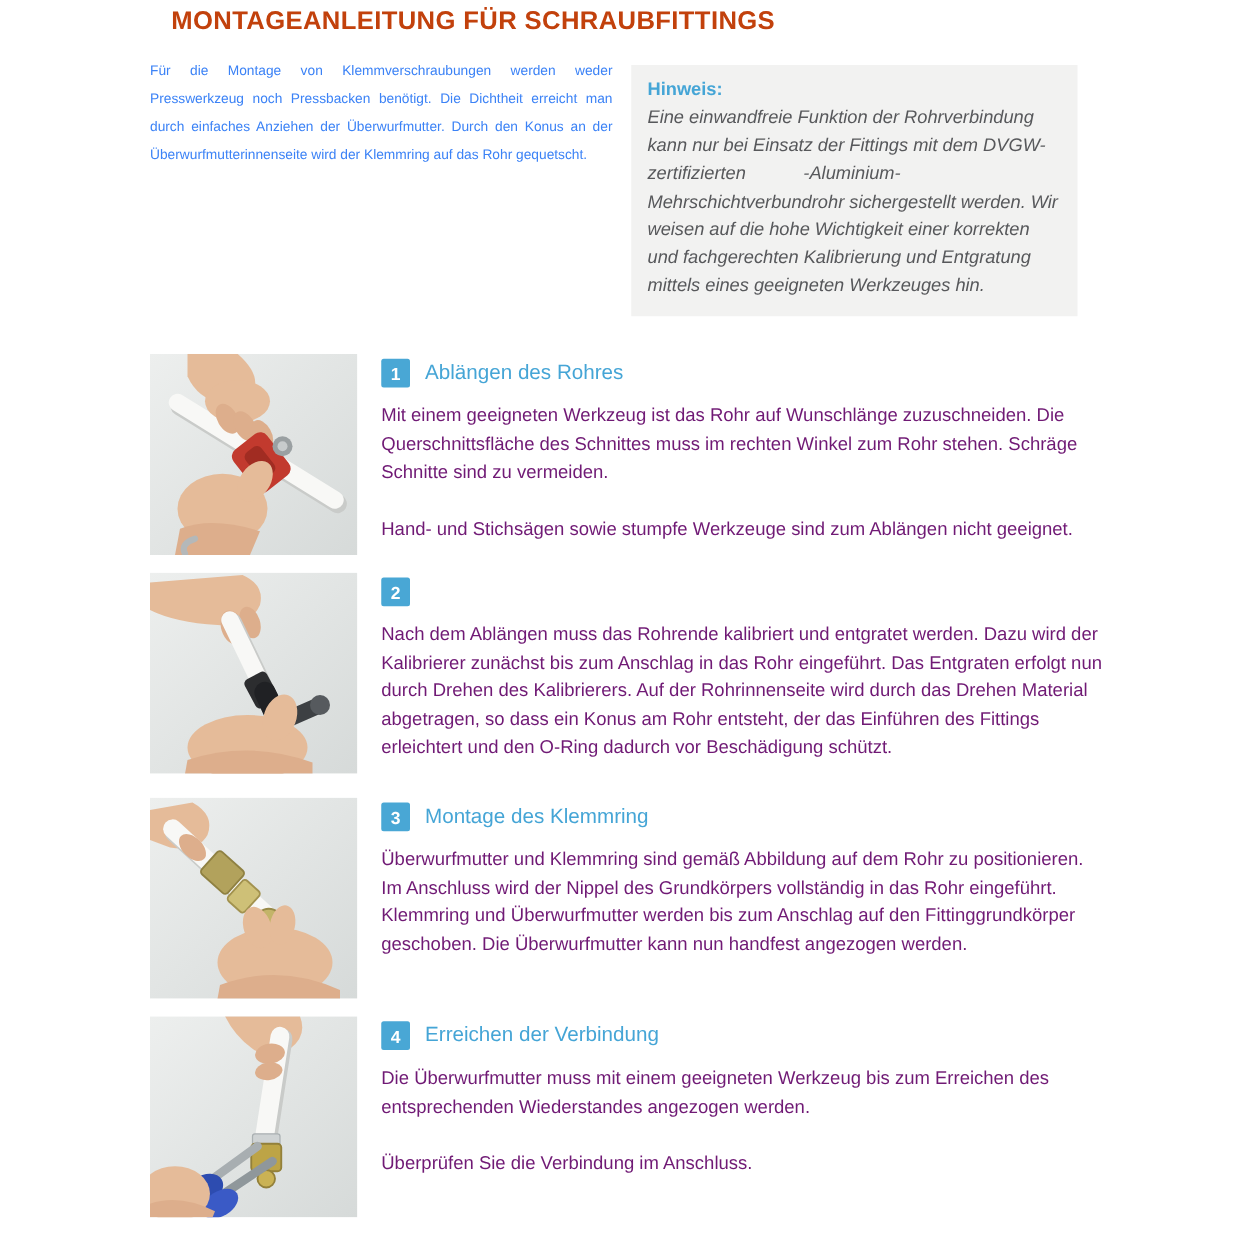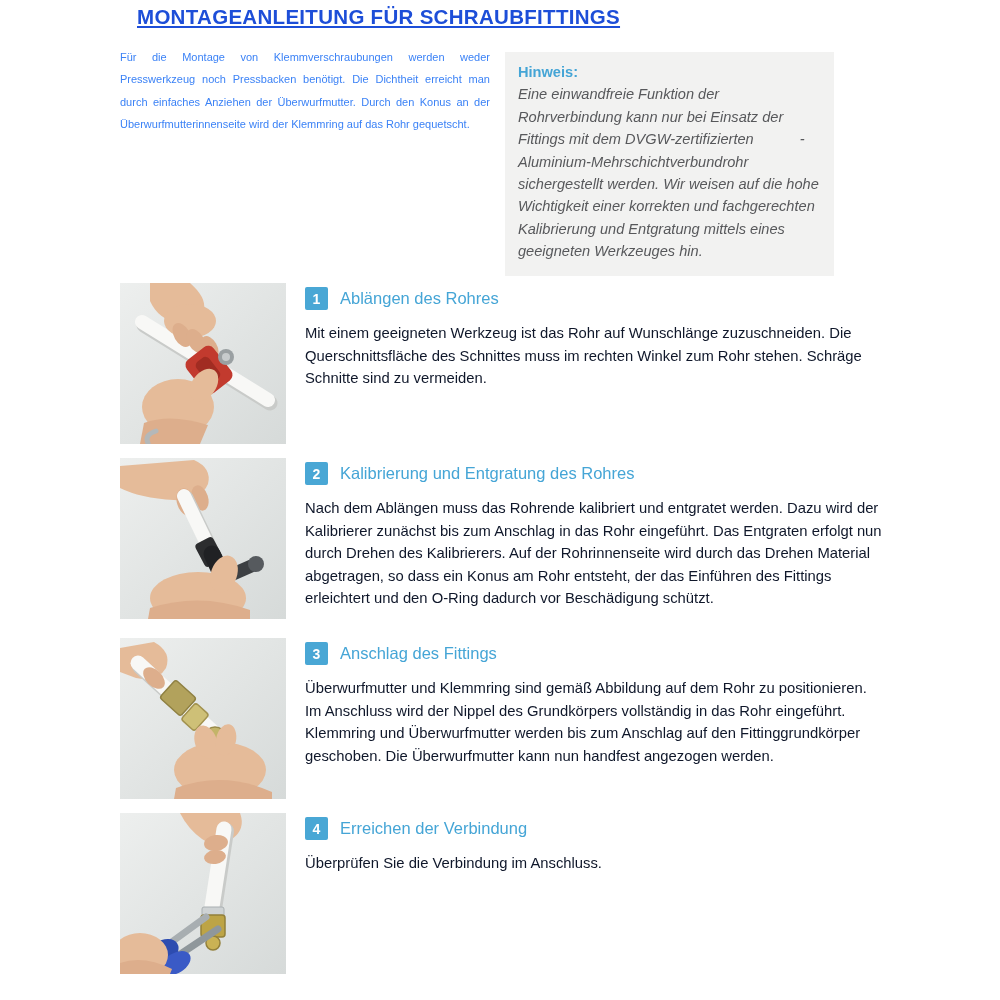--- a/index.html
+++ b/index.html
@@ -13,39 +13,38 @@
     overflow: hidden;
     color: #58595c;
   }
   .doc-title {
     position: absolute;
     left: 137px;
     top: 5px;
     font-size: 20.5px;
     font-weight: 700;
     letter-spacing: 0.3px;
-    color: #1d4ed8;
-    text-decoration: underline;
+    color: #c2410c;
   }
   .intro {
     position: absolute;
     left: 120px;
     top: 46px;
     width: 370px;
     font-size: 11px;
     line-height: 22.4px;
     text-align: justify;
     hyphens: auto;
     color: #3b82f6;
   }
   .note-box {
     position: absolute;
     left: 505px;
     top: 52px;
-    width: 329px;
+    width: 357px;
     background: #f2f2f1;
     padding: 9px 13px 13px 13px;
     font-size: 14.6px;
     line-height: 22.4px;
     color: #57585b;
   }
   .note-label {
     display: block;
     font-weight: 700;
     color: #45a5d6;
@@ -93,21 +92,21 @@
   }
   .step-title {
     font-size: 16.5px;
     font-weight: 400;
     color: #45a5d6;
   }
   .step-content p {
     margin-top: 12px;
     font-size: 14.8px;
     line-height: 22.6px;
-    color: #0f172a;
+    color: #701a75;
   }
   .step-content p + p { margin-top: 23px; }
   .skin { fill: #e5bb99; }
   .skin2 { fill: #ddae8c; }
 </style>
 </head>
 <body>
 
 <div class="page">
 
@@ -146,20 +145,21 @@
         <path class="skin2" d="M24 140 Q50 130 88 142 L80 161 L20 161 Z"></path>
         <path d="M36 148 q-12 4 -8 12" stroke="#b4b8b9" stroke-width="5" fill="none" stroke-linecap="round"></path>
       </svg>
     </div>
     <div class="step-content">
       <div class="step-head">
         <span class="step-badge">1</span>
         <h2 class="step-title">Ablängen des Rohres</h2>
       </div>
       <p>Mit einem geeigneten Werkzeug ist das Rohr auf Wunschlänge zuzuschneiden. Die Querschnittsfläche des Schnittes muss im rechten Winkel zum Rohr stehen. Schräge Schnitte sind zu vermeiden.</p>
+      <p>Hand- und Stichsägen sowie stumpfe Werkzeuge sind zum Ablängen nicht geeignet.</p>
     </div>
   </section>
 
   <section class="step" style="top:458px">
     <div class="step-photo">
       <svg viewBox="0 0 166 161">
         <rect width="166" height="161" fill="url(#bg1)"></rect>
         <path class="skin" d="M0 8 L74 2 Q92 10 88 26 Q80 44 54 42 Q20 40 0 30 Z"></path>
         <ellipse class="skin2" cx="66" cy="44" rx="9" ry="14" transform="rotate(-18 66 44)"></ellipse>
         <ellipse class="skin2" cx="80" cy="40" rx="8" ry="13" transform="rotate(-18 80 40)"></ellipse>
@@ -170,21 +170,20 @@
         <line x1="104" y1="120" x2="136" y2="106" stroke="#3d4043" stroke-width="13" stroke-linecap="round"></line>
         <circle cx="136" cy="106" r="8" fill="#565a5e"></circle>
         <ellipse class="skin" cx="78" cy="140" rx="48" ry="26"></ellipse>
         <ellipse class="skin" cx="104" cy="116" rx="13" ry="19" transform="rotate(20 104 116)"></ellipse>
         <path class="skin2" d="M30 150 Q80 134 130 152 L130 161 L28 161 Z"></path>
       </svg>
     </div>
     <div class="step-content">
       <div class="step-head">
         <span class="step-badge">2</span>
-        <h2 class="step-title">Kalibrierung und Entgratung des Rohres</h2>
       </div>
       <p>Nach dem Ablängen muss das Rohrende kalibriert und entgratet werden. Dazu wird der Kalibrierer zunächst bis zum Anschlag in das Rohr eingeführt. Das Entgraten erfolgt nun durch Drehen des Kalibrierers. Auf der Rohrinnenseite wird durch das Drehen Material abgetragen, so dass ein Konus am Rohr entsteht, der das Einführen des Fittings erleichtert und den O-Ring dadurch vor Beschädigung schützt.</p>
     </div>
   </section>
 
   <section class="step" style="top:638px">
     <div class="step-photo">
       <svg viewBox="0 0 166 161">
         <rect width="166" height="161" fill="url(#bg1)"></rect>
         <path class="skin" d="M0 10 L34 4 Q52 14 46 30 Q38 44 16 40 L0 34 Z"></path>
@@ -196,21 +195,21 @@
         <ellipse cx="95" cy="98" rx="10" ry="9" fill="#c3b469" stroke="#988a49" stroke-width="1.5"></ellipse>
         <ellipse class="skin" cx="100" cy="132" rx="46" ry="28"></ellipse>
         <ellipse class="skin" cx="86" cy="104" rx="11" ry="17" transform="rotate(-18 86 104)"></ellipse>
         <ellipse class="skin" cx="106" cy="102" rx="10" ry="16" transform="rotate(12 106 102)"></ellipse>
         <path class="skin2" d="M56 150 Q104 132 152 154 L152 161 L54 161 Z"></path>
       </svg>
     </div>
     <div class="step-content">
       <div class="step-head">
         <span class="step-badge">3</span>
-        <h2 class="step-title">Anschlag des Fittings</h2>
+        <h2 class="step-title">Montage des Klemmring</h2>
       </div>
       <p>Überwurfmutter und Klemmring sind gemäß Abbildung auf dem Rohr zu positionieren. Im Anschluss wird der Nippel des Grundkörpers vollständig in das Rohr eingeführt. Klemmring und Überwurfmutter werden bis zum Anschlag auf den Fittinggrundkörper geschoben. Die Überwurfmutter kann nun handfest angezogen werden.</p>
     </div>
   </section>
 
   <section class="step" style="top:813px">
     <div class="step-photo">
       <svg viewBox="0 0 166 161">
         <rect width="166" height="161" fill="url(#bg1)"></rect>
         <path class="skin" d="M60 0 L120 0 Q126 16 112 26 Q96 36 82 26 Q68 16 60 0 Z"></path>
@@ -227,17 +226,18 @@
         <ellipse cx="56" cy="150" rx="16" ry="10" fill="#3a5ac6" transform="rotate(-32 56 150)"></ellipse>
         <ellipse class="skin" cx="20" cy="142" rx="28" ry="22"></ellipse>
         <path class="skin2" d="M0 150 Q24 142 52 156 L50 161 L0 161 Z"></path>
       </svg>
     </div>
     <div class="step-content">
       <div class="step-head">
         <span class="step-badge">4</span>
         <h2 class="step-title">Erreichen der Verbindung</h2>
       </div>
+      <p>Die Überwurfmutter muss mit einem geeigneten Werkzeug bis zum Erreichen des entsprechenden Wiederstandes angezogen werden.</p>
       <p>Überprüfen Sie die Verbindung im Anschluss.</p>
     </div>
   </section>
 
 </div>
 
 </body></html>

